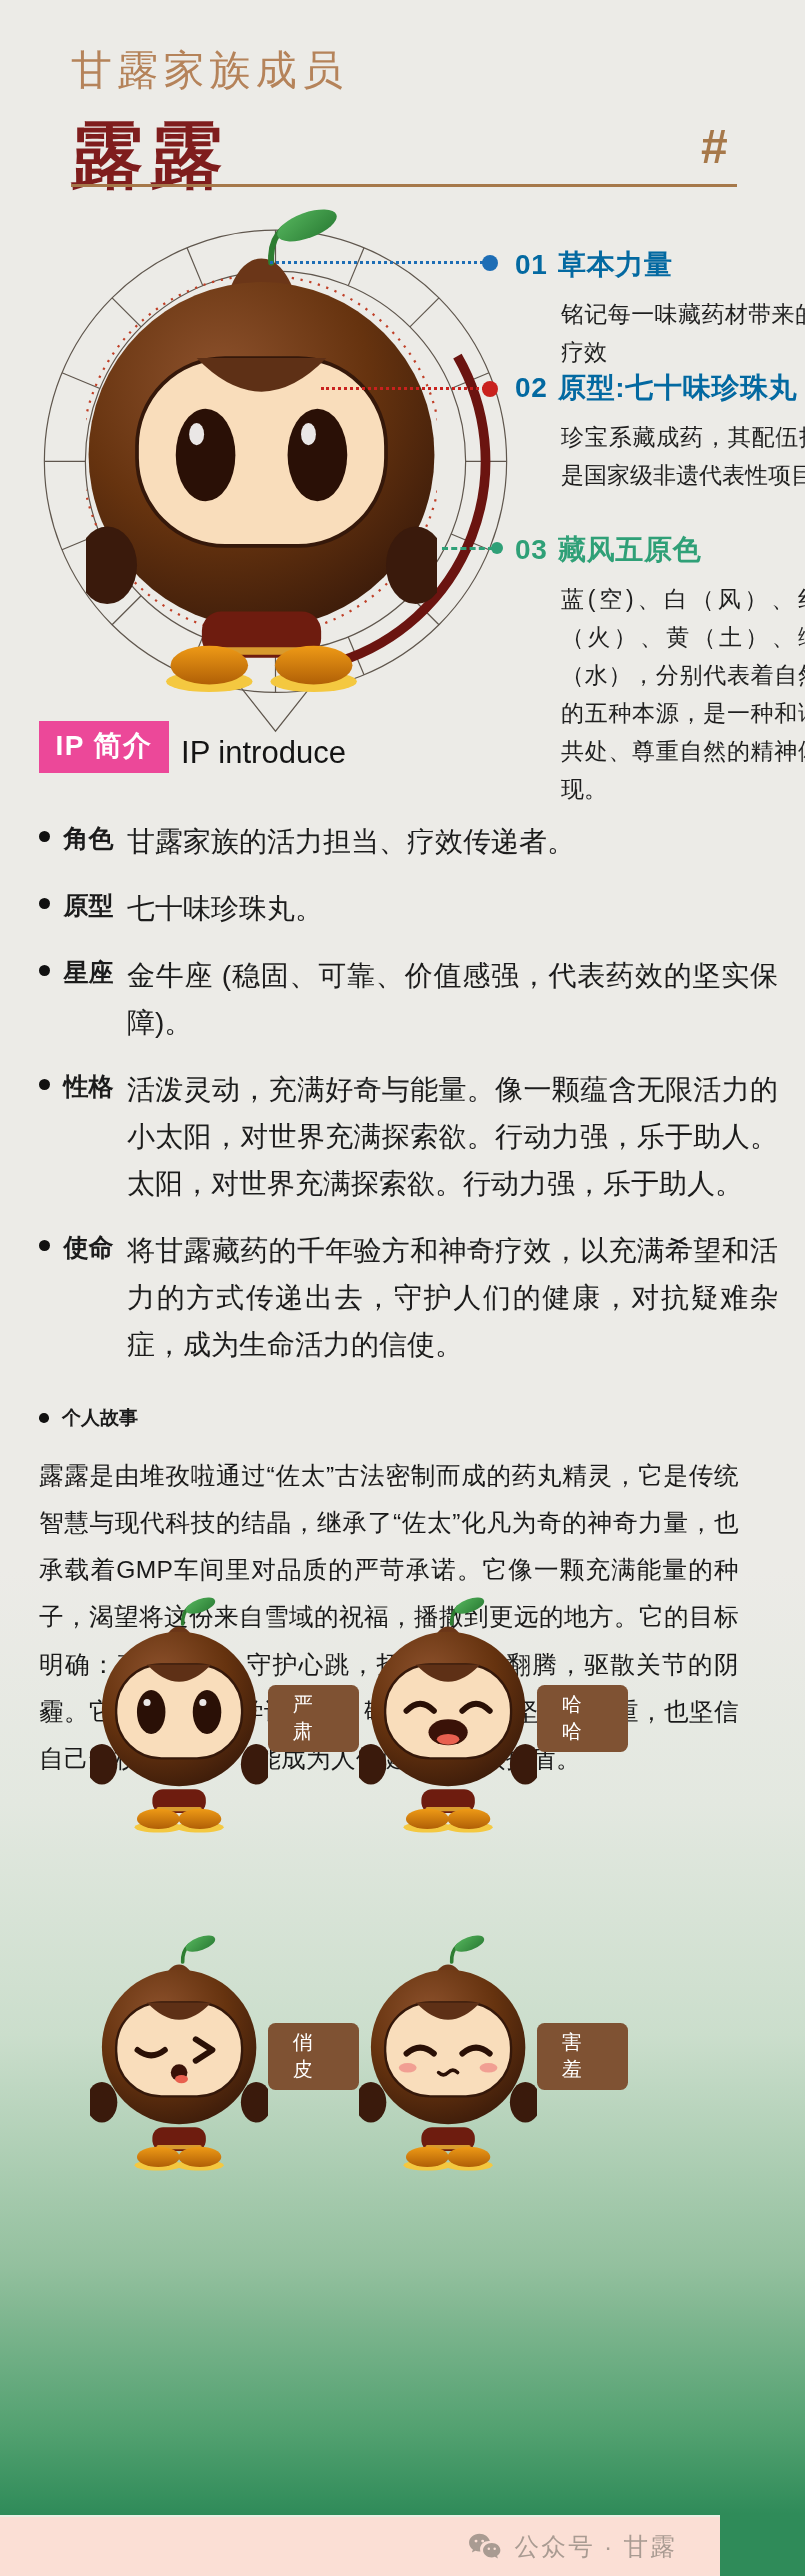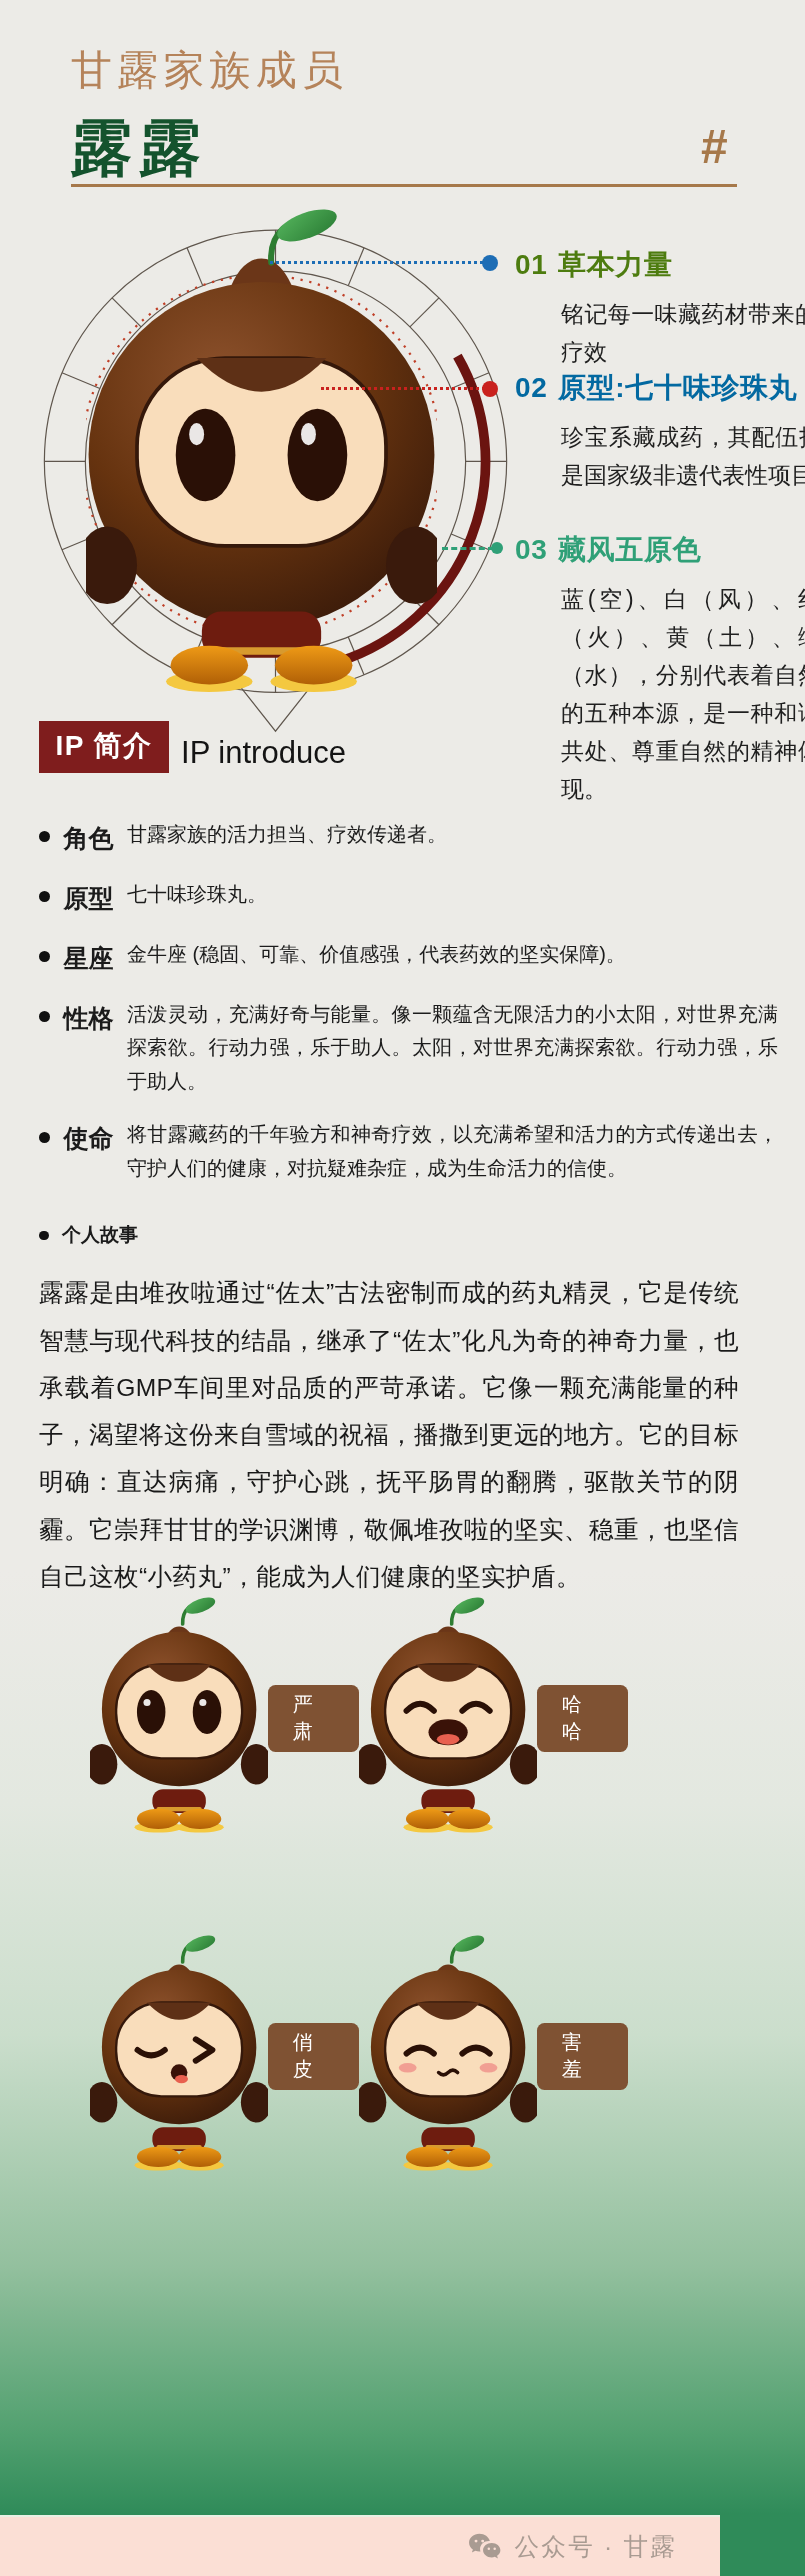--- a/index.html
+++ b/index.html
@@ -7,65 +7,65 @@
   body{
     font-family:"Liberation Sans","DejaVu Sans",sans-serif;
     width:806px; height:2576px; position:relative; overflow:hidden;
     background:linear-gradient(180deg,#ECEBE7 0%,#ECEBE7 61%,#E3E8E0 70%,
       #CBDECC 79%,#93C09E 88%,#51A06F 94.5%,#2F8B59 97.6%,#2F8B59 100%);
     color:#1b1b1b;
   }
   
   .header{ position:absolute; top:43px; left:71px; }
   .eyebrow{ font-size:41px; color:#B5835A; letter-spacing:5.2px; font-weight:500; }
-  .big-title{ font-size:61px; font-weight:800; color:#14532d; letter-spacing:7.5px; margin-top:10.4px; }
+  .big-title{ font-size:72px; font-weight:800; color:#7f1d1d; letter-spacing:7.5px; margin-top:10.4px; }
   .title-rule{ position:absolute; top:184px; left:71px; width:666px; height:3px; background:#A6784A; }
   .hash{ position:absolute; top:119px; left:701px; font-size:48px; font-weight:600; color:#A6784A; }
 
   
   .hero{ position:absolute; top:0; left:0; width:806px; height:791px; }
   .compass{ position:absolute; top:200px; left:22.4px; }
   .mascot-main{ position:absolute; top:209px; left:86px; }
 
   .leader{ position:absolute; height:0; }
   .leader.blue { border-top:3.7px dotted #1D6DB5; left:270px; top:261px; width:213px; }
   .leader.red  { border-top:3.7px dotted #C9211E; left:321px; top:387px; width:164px; }
   .leader.green{ border-top:3px dashed #2FA077; left:442px; top:547px; width:52px; }
   .lead-dot{ position:absolute; border-radius:50%; }
   .lead-dot.blue { width:16.4px; height:16.4px; background:#1D6DB5; left:482px; top:255px; }
   .lead-dot.red  { width:16.4px; height:16.4px; background:#C9211E; left:482px; top:381px; }
   .lead-dot.green{ width:12px; height:12px; background:#2FA077; left:491px; top:542px; }
 
   .callout{ position:absolute; left:515px; width:287px; }
   .co-head{ font-weight:800; font-size:28px; letter-spacing:0.7px; white-space:nowrap; }
   .co-head .co-num{ margin-right:10.4px; }
-  .co-blue  .co-head{ color:#4d7c0f; }
+  .co-blue  .co-head{ color:#0369a1; }
   .co-red   .co-head{ color:#0369a1; }
   .co-green .co-head{ color:#2FA077; }
   .co-desc{ margin-top:12px; margin-left:46px; font-size:23px; line-height:1.65;
             color:#1f1f1f; text-align:justify; }
   .co-blue  .co-desc{ width:257px; }
   .co-red   .co-desc{ width:285px; }
   .co-green .co-desc{ width:260px; }
   #callout-1{ top:246px; }
   #callout-2{ top:369px; }
   #callout-3{ top:531px; }
 
   
   .mid{ position:absolute; top:721px; left:39px; width:739px; }
   .ip-badge-row{ display:flex; align-items:flex-end; gap:12px; }
-  .ip-badge{ background:#7f1d1d; color:#fff; font-size:28px; font-weight:600;
+  .ip-badge{ background:#ec4899; color:#fff; font-size:28px; font-weight:600;
              padding:6px 16.4px 7.5px; letter-spacing:1.5px; }
   .ip-sub{ font-size:31px; color:#141414; padding-bottom:1.5px; }
   .ip-list{ margin-top:45px; }
   .ip-item{ display:flex; align-items:flex-start; margin-bottom:20px; }
   .dot{ width:11.2px; height:11.2px; border-radius:50%; background:#111; flex:0 0 11.2px;
         margin:13.4px 13.4px 0 0; }
   .term{ font-weight:800; font-size:25px; line-height:1.6; white-space:nowrap; margin-right:13.4px; }
-  .desc{ font-size:20px; line-height:1.68; color:#1c1c1c; text-align:justify; flex:1; }
+  .desc{ font-size:28px; line-height:1.68; color:#1c1c1c; text-align:justify; flex:1; }
 
   .story-head{ display:flex; align-items:center; margin-top:37px; }
   .story-head .dot{ margin-top:0; width:9.7px; height:9.7px; flex-basis:9.7px; }
   .story-title{ font-weight:800; font-size:19px; }
   .story-body{ margin-top:21px; font-size:24.6px; line-height:1.92; color:#191919;
                text-align:justify; width:700px; letter-spacing:0.4px; }
 
   
   .expr-grid{ position:absolute; top:1588px; left:90px; width:537px;
               display:grid; grid-template-columns:269px 269px; row-gap:90px; }

